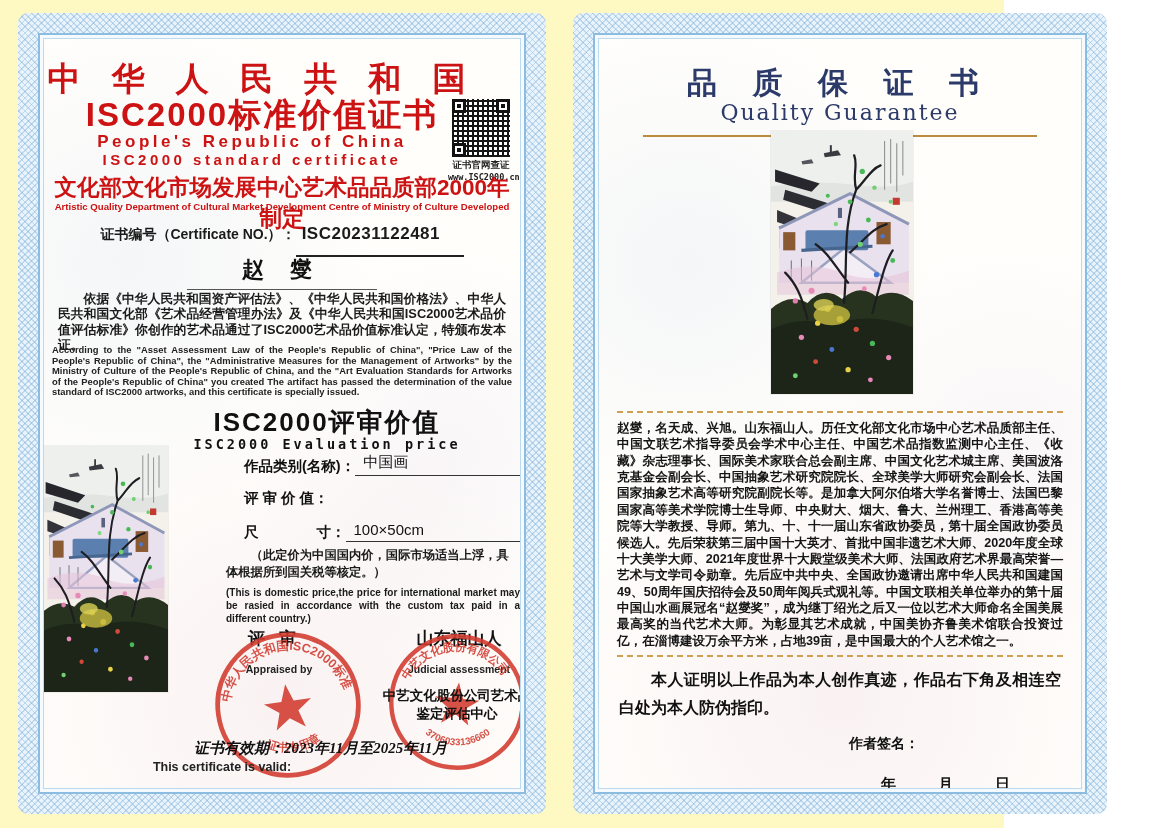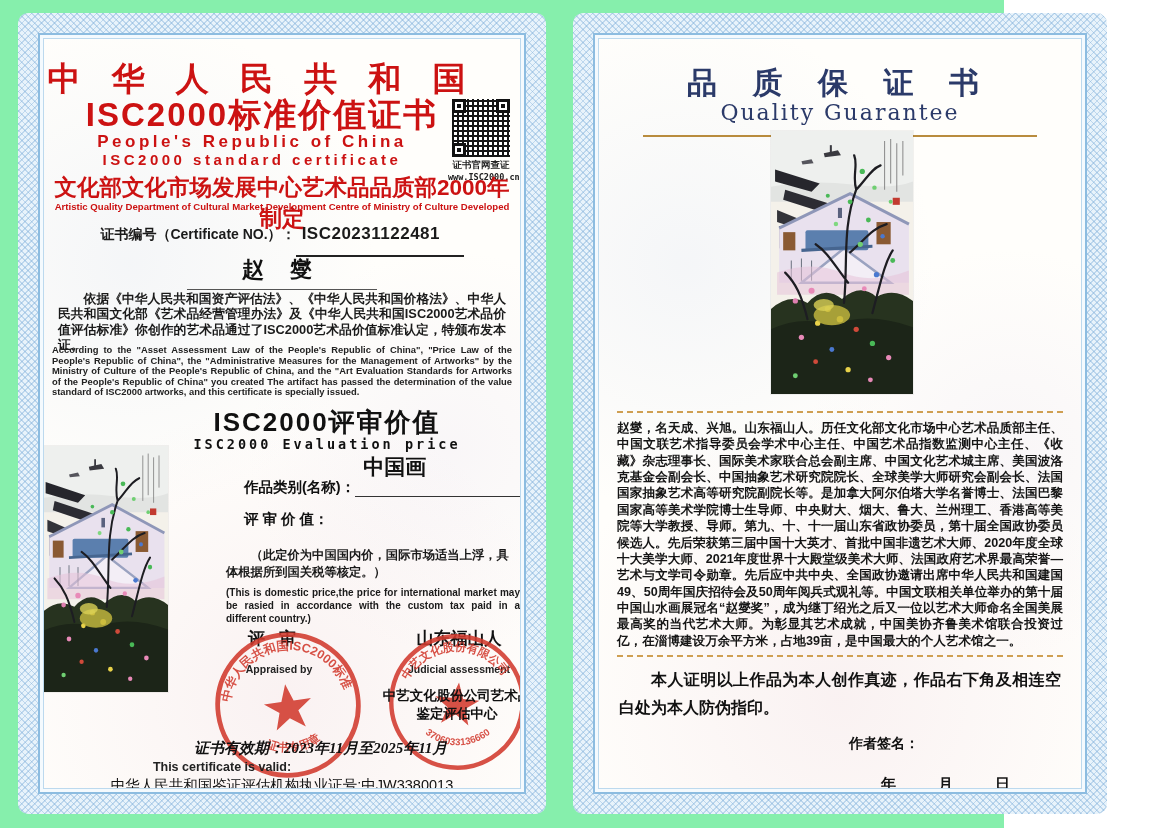--- a/index.html
+++ b/index.html
@@ -1,17 +1,17 @@
 <!DOCTYPE html>
 <html><head>
 <meta charset="utf-8">
 <style>
   * { margin:0; padding:0; box-sizing:border-box; }
   html,body { width:1151px; height:828px; background:#fff; font-family:"Liberation Sans", sans-serif; overflow:hidden; }
-  .stage { position:relative; width:1004px; height:828px; background:#86efac; }
+  .stage { position:relative; width:1004px; height:828px; background:#fef9c3; }
 
   
   .cert { position:absolute; top:13px; height:801px; padding:20px;
     background:
       repeating-linear-gradient(45deg, rgba(120,170,215,.38) 0 1.3px, rgba(255,255,255,0) 1.3px 4.6px),
       repeating-linear-gradient(-45deg, rgba(120,170,215,.38) 0 1.3px, rgba(255,255,255,0) 1.3px 4.6px),
       #e8f3fb;
     border-radius:10px;
   }
   .cert-left  { left:18px;  width:528px; }
@@ -53,21 +53,21 @@
 
   .l-eval-cn { position:absolute; top:366px; left:90px; right:0; text-align:center; font-size:26px; font-weight:bold; color:#111; letter-spacing:2px; }
   .l-eval-en { position:absolute; top:397px; left:90px; right:0; text-align:center; font-size:13.5px; font-weight:bold; color:#111; letter-spacing:3px; font-family:"DejaVu Sans Mono", monospace; }
 
   .painting { background:#fff; box-shadow:0 0 0 1px rgba(0,0,0,.05); }
   .painting-left  { position:absolute; left:-2px; top:407px; width:126px; height:246px; }
 
   .l-fields { position:absolute; left:200px; top:414px; width:276px; }
   .l-field  { display:flex; align-items:flex-end; margin-bottom:13px; }
   .l-field .lab { font-size:14.5px; font-weight:bold; color:#111; white-space:pre; }
-  .l-field .val { flex:1; font-size:21px; font-weight:bold; color:#111; border-bottom:1.5px solid #333; padding:0 2px 15px 8px; white-space:nowrap; }
+  .l-field .val { flex:1; font-size:15px; font-weight:normal; color:#111; border-bottom:1.5px solid #333; padding:0 2px 3px 8px; white-space:nowrap; }
   .l-note-cn { position:absolute; left:182px; top:508px; width:292px; font-size:12.3px; font-weight:bold; color:#1a1a1a; line-height:1.35; text-indent:2em; }
   .l-note-en { position:absolute; left:182px; top:548px; width:294px; font-size:10px; font-weight:bold; color:#1a1a1a; line-height:1.28; text-align:justify; }
 
   .l-col-head { position:absolute; top:588px; font-size:17px; font-weight:bold; color:#111; text-align:center; }
   .l-col-head.c1 { left:150px; width:170px; letter-spacing:14px; }
   .l-col-head.c2 { left:340px; width:150px; }
   .l-col-sub { position:absolute; top:624px; font-size:10.5px; font-weight:bold; color:#222; text-align:center; }
   .l-col-sub.c1 { left:150px; width:170px; }
   .l-col-sub.c2 { left:340px; width:150px; }
 
@@ -224,20 +224,24 @@
           </svg>
 
         <div class="l-fields">
           <div class="l-field">
             <span class="lab">作品类别(名称)：</span>
             <span class="val">中国画</span>
           </div>
           <div class="l-field">
             <span class="lab">评 审 价 值：</span>
           </div>
+          <div class="l-field">
+            <span class="lab">尺　　　　寸：</span>
+            <span class="val">100×50cm</span>
+          </div>
         </div>
 
         <div class="l-note-cn">（此定价为中国国内价，国际市场适当上浮，具体根据所到国关税等核定。）</div>
         <div class="l-note-en">(This is domestic price,the price for international market may be rasied in accordance with the custom tax paid in a different country.)</div>
 
         <div class="l-col-head c1">评审</div>
         <div class="l-col-head c2">山东福山人</div>
         <div class="l-col-sub c1">Appraised by</div>
         <div class="l-col-sub c2">Judicial assessment</div>
 
@@ -257,21 +261,20 @@
           <path id="s2bot" d="M 34,106 A 58,58 0 0 0 126,106" fill="none"></path>
           <text font-size="13" fill="#d23a2e" font-weight="bold"><textPath href="#s2top" startOffset="12%">中艺文化股份有限公司</textPath></text>
           <text font-size="11" fill="#d23a2e" font-weight="bold"><textPath href="#s2bot" startOffset="18%">3706033136660</textPath></text>
         </svg>
 
         <div class="seal-cap c2" style="white-space:pre-line">中艺文化股份公司艺术品
 鉴定评估中心</div>
 
         <div class="l-valid-cn">证书有效期：2023年11月至2025年11月</div>
         <div class="l-valid-en">This certificate is valid:</div>
-        <div class="l-practice">中华人民共和国鉴证评估机构执业证号:中JW3380013</div>
 
       </div>
     </div>
   </div>
 
   <div class="cert cert-right">
     <div class="frame">
       <div class="paper">
 
         <div class="r-title">品 质 保 证 书</div>

